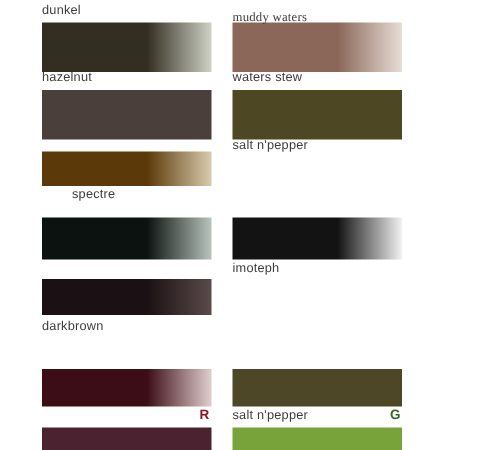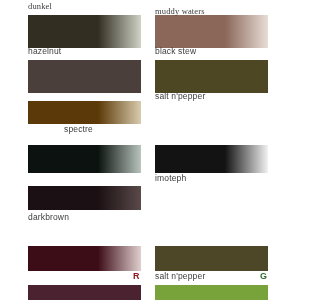--- a/index.html
+++ b/index.html
@@ -51,35 +51,35 @@
     white-space: nowrap;
     text-align: right;
   }
 </style>
 </head>
 <body>
 
 <div class="page" style="background: rgb(255, 255, 255);">
 
   <div class="swatch" style="left: 28px; top: 15px; width: 113px; height: 33px; background: linear-gradient(to right, rgb(51, 46, 34) 0%, rgb(51, 46, 34) 62%, rgb(207, 210, 198) 100%);"></div>
-  <div class="label" style="left: 28px; top: 1px; color: rgb(60, 60, 60); font-family: Liberation Serif, serif;">dunkel</div>
+  <div class="label" style="left: 28px; top: 1px; color: rgb(60, 60, 60);">dunkel</div>
 
   <div class="swatch" style="left: 155px; top: 15px; width: 113px; height: 33px; background: linear-gradient(to right, rgb(138, 103, 89) 0%, rgb(138, 103, 89) 62%, rgb(232, 221, 214) 100%);"></div>
   <div class="label" style="left: 155px; top: 6px; color: rgb(60, 60, 60); font-family: Liberation Serif, serif;">muddy waters</div>
 
   <div class="swatch" style="left: 28px; top: 60px; width: 113px; height: 33px; background: rgb(74, 63, 59);"></div>
   <div class="label" style="left: 28px; top: 46px; color: rgb(60, 60, 60);">hazelnut</div>
 
   <div class="swatch" style="left: 155px; top: 60px; width: 113px; height: 33px; background: rgb(77, 71, 35);"></div>
-  <div class="label" style="left: 155px; top: 46px; color: rgb(60, 60, 60);">black stew</div>
+  <div class="label" style="left: 155px; top: 46px; color: rgb(60, 60, 60);">waters stew</div>
 
   <div class="label" style="left: 155px; top: 91px; color: rgb(60, 60, 60);">salt n'pepper</div>
 
   <div class="swatch" style="left: 28px; top: 101px; width: 113px; height: 23px; background: linear-gradient(to right, rgb(92, 57, 8) 0%, rgb(92, 57, 8) 62%, rgb(216, 203, 174) 100%);"></div>
-  <div class="label" style="left: 44px; top: 124px; color: rgb(60, 60, 60); padding-left: 20px;">spectre</div>
+  <div class="label" style="left: 28px; top: 124px; color: rgb(60, 60, 60); padding-left: 20px;">spectre</div>
 
 
   <div class="swatch" style="left: 28px; top: 145px; width: 113px; height: 28px; background: linear-gradient(to right, rgb(11, 18, 15) 0%, rgb(11, 18, 15) 62%, rgb(185, 196, 189) 100%);"></div>
 
   <div class="swatch" style="left: 155px; top: 145px; width: 113px; height: 28px; background: linear-gradient(to right, rgb(19, 19, 19) 0%, rgb(19, 19, 19) 62%, rgb(242, 242, 242) 100%);"></div>
   <div class="label" style="left: 155px; top: 173px; color: rgb(60, 60, 60);">imoteph</div>
 
   <div class="swatch" style="left: 28px; top: 186px; width: 113px; height: 24px; background: linear-gradient(to right, rgb(27, 16, 19) 0%, rgb(27, 16, 19) 62%, rgb(90, 74, 74) 100%);"></div>
   <div class="label" style="left: 28px; top: 212px; color: rgb(60, 60, 60);">darkbrown</div>
 

